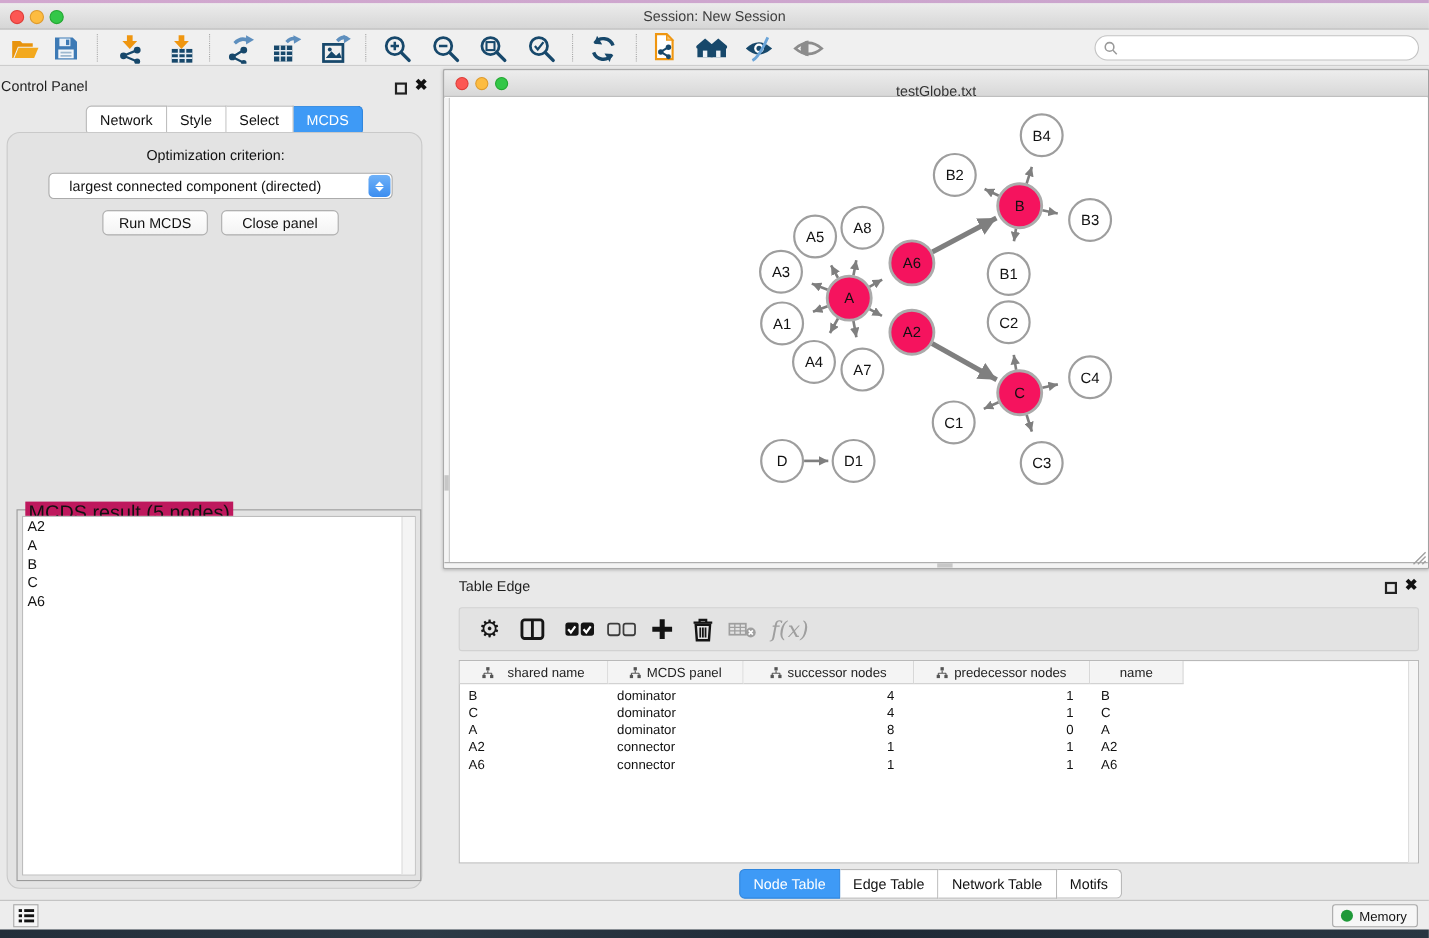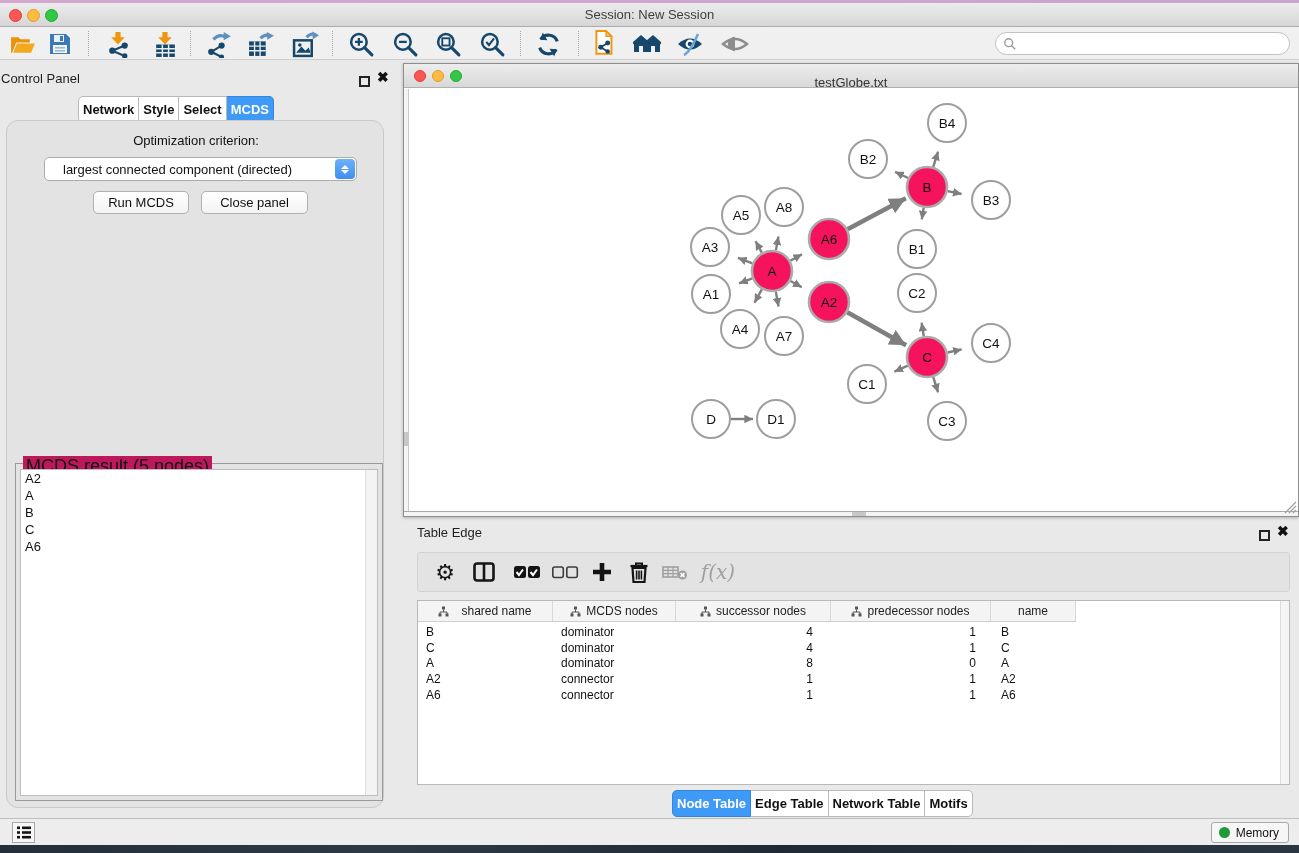--- a/index.html
+++ b/index.html
@@ -27,22 +27,22 @@
   .tb-sep { position:absolute; top:4px; width:0; height:25px; border-left:1px dotted #a9a9a9; }
   .searchbox { position:absolute; left:995px; top:5px; width:295px; height:23px;
       background:#fff; border:1px solid #c2c2c2; border-radius:12px; display:flex; align-items:center; }
   .searchbox svg { margin-left:7px; }
 
   
   .cpanel-title, .tpanel-title { font-size:13px; color:#1f1f1f; }
   .panel-float { width:11px; height:11px; border:2px solid #222; display:inline-block; }
   .panel-close { font-size:14px; font-weight:bold; color:#111; line-height:11px; }
   .cp-tabs { position:absolute; left:78px; top:96px; height:21px; display:flex; }
-  .seg-tab { height:27px; padding:0 4px; background:#fff; border:1px solid #b9b9b9;
-      border-left:none; font-size:13px; color:#111; display:flex; align-items:center;font-weight:bold; }
+  .seg-tab { height:27px; padding:0 12px; background:#fff; border:1px solid #b9b9b9;
+      border-left:none; font-size:13px; color:#111; display:flex; align-items:center; }
   .seg-tab:first-child { border-left:1px solid #b9b9b9; border-radius:5px 0 0 5px; }
   .seg-tab:last-child { border-radius:0 5px 5px 0; }
   .seg-tab.active { background:#3e9af6; border-color:#3186dd; color:#fff; }
   .cp-inner { position:absolute; left:6px; top:120px; width:378px; height:688px;
       background:#e3e3e3; border:1px solid #c9c9c9; border-radius:12px; }
   .opt-label { position:absolute; left:0; width:378px; top:12px; text-align:center;
       font-size:13px; color:#111; }
   .dropdown { position:absolute; left:37px; top:36px; width:313px; height:24px; background:#fff;
       border:1px solid #ababab; border-radius:5px; display:flex; align-items:center; }
   .dropdown .dd-text { flex:1; font-size:13px; color:#111; padding-left:18px; white-space:nowrap; }
@@ -505,21 +505,21 @@
           </svg>
           <span>shared name</span>
         </div>
         <div class="dt-hcell" style="width: 123px;">
           <svg width="11" height="11" viewBox="0 0 11 11">
             <rect x="4" y="0.5" width="3" height="3" fill="#555"></rect>
             <path d="M5.5 3.5 v2.5 M2 6 h7 M2 6 v2 M9 6 v2" stroke="#555" stroke-width="1" fill="none"></path>
             <rect x="0.5" y="7.5" width="3" height="3" fill="#555"></rect>
             <rect x="7.5" y="7.5" width="3" height="3" fill="#555"></rect>
           </svg>
-          <span>MCDS nodes</span>
+          <span>MCDS panel</span>
         </div>
         <div class="dt-hcell" style="width: 155px;">
           <svg width="11" height="11" viewBox="0 0 11 11">
             <rect x="4" y="0.5" width="3" height="3" fill="#555"></rect>
             <path d="M5.5 3.5 v2.5 M2 6 h7 M2 6 v2 M9 6 v2" stroke="#555" stroke-width="1" fill="none"></path>
             <rect x="0.5" y="7.5" width="3" height="3" fill="#555"></rect>
             <rect x="7.5" y="7.5" width="3" height="3" fill="#555"></rect>
           </svg>
           <span>successor nodes</span>
         </div>

